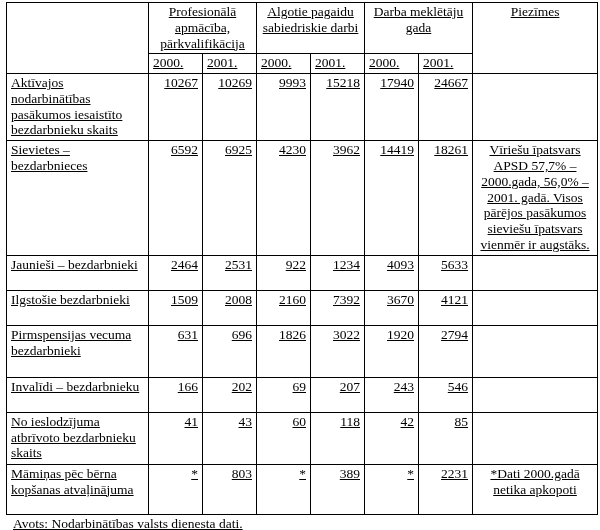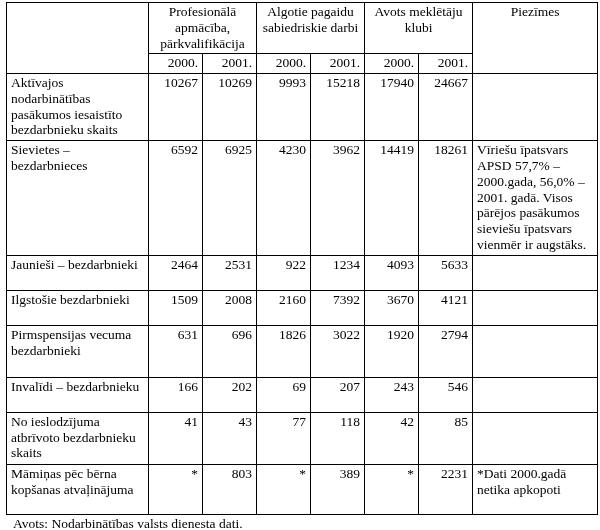--- a/index.html
+++ b/index.html
@@ -13,20 +13,21 @@
     font-family: "Liberation Serif", "DejaVu Serif", serif;
     color: #000000;
     overflow: hidden;
   }
   .page {
     position: relative;
     width: 600px;
     height: 530px;
     box-sizing: border-box;
     padding: 2px 4px 0 6px;
+    text-decoration: underline;
   }
   table.stat-table {
     border-collapse: collapse;
     width: 589px;
     table-layout: fixed;
     margin: 0;
   }
   table.stat-table td,
   table.stat-table th {
     border: 1px solid #000000;
@@ -38,40 +39,40 @@
   }
   th.grp-head {
     text-align: center;
     vertical-align: middle;
     font-weight: bold;
     font-size: 13.5px;
     line-height: 1.16;
     padding: 3px 2px;
   }
   th.yr-head {
-    text-align: right;
+    text-align: left;
     vertical-align: middle;
     font-weight: bold;
     font-size: 13.5px;
     padding: 1px 2px 2px 2px;
   }
   td.label-cell {
     text-align: left;
     padding-left: 5px;
   }
   td.num-cell {
     text-align: right;
     padding-right: 7px;
   }
   td.star-cell {
     text-align: right;
     padding-right: 16px;
   }
   td.note-cell {
-    text-align: left;
+    text-align: center;
     padding-left: 5px;
     padding-right: 2px;
     line-height: 1.16;
   }
   .source-line {
     font-size: 13.5px;
     padding: 1px 0 0 7px;
     line-height: 1.2;
     white-space: nowrap;
   }
@@ -94,21 +95,21 @@
         <col class="c-num">
       <col class="c-num">
         <col class="c-num">
       <col class="c-notes">
     </colgroup>
     <thead>
       <tr>
         <th class="grp-head" rowspan="2" style="height:66px;"></th>
         <th class="grp-head" colspan="2">Profesionālā apmācība, pārkvalifikācija</th>
         <th class="grp-head" colspan="2">Algotie pagaidu sabiedriskie darbi</th>
-        <th class="grp-head" colspan="2">Avots meklētāju klubi</th>
+        <th class="grp-head" colspan="2">Darba meklētāju gada</th>
         <th class="grp-head" rowspan="2">Piezīmes</th>
       </tr>
       <tr>
         <th class="yr-head">2000.</th>
         <th class="yr-head">2001.</th>
         <th class="yr-head">2000.</th>
         <th class="yr-head">2001.</th>
         <th class="yr-head">2000.</th>
         <th class="yr-head">2001.</th>
       </tr>
@@ -171,21 +172,21 @@
         <td class="num-cell">69</td>
         <td class="num-cell">207</td>
         <td class="num-cell">243</td>
         <td class="num-cell">546</td>
         <td class="note-cell"></td>
       </tr>
       <tr style="height:52px;">
         <td class="label-cell">No ieslodzījuma atbrīvoto bezdarbnieku skaits</td>
         <td class="num-cell">41</td>
         <td class="num-cell">43</td>
-        <td class="num-cell">77</td>
+        <td class="num-cell">60</td>
         <td class="num-cell">118</td>
         <td class="num-cell">42</td>
         <td class="num-cell">85</td>
         <td class="note-cell"></td>
       </tr>
       <tr style="height:50px;">
         <td class="label-cell">Māmiņas pēc bērna kopšanas atvaļinājuma</td>
         <td class="star-cell">*</td>
         <td class="num-cell">803</td>
         <td class="star-cell">*</td>

